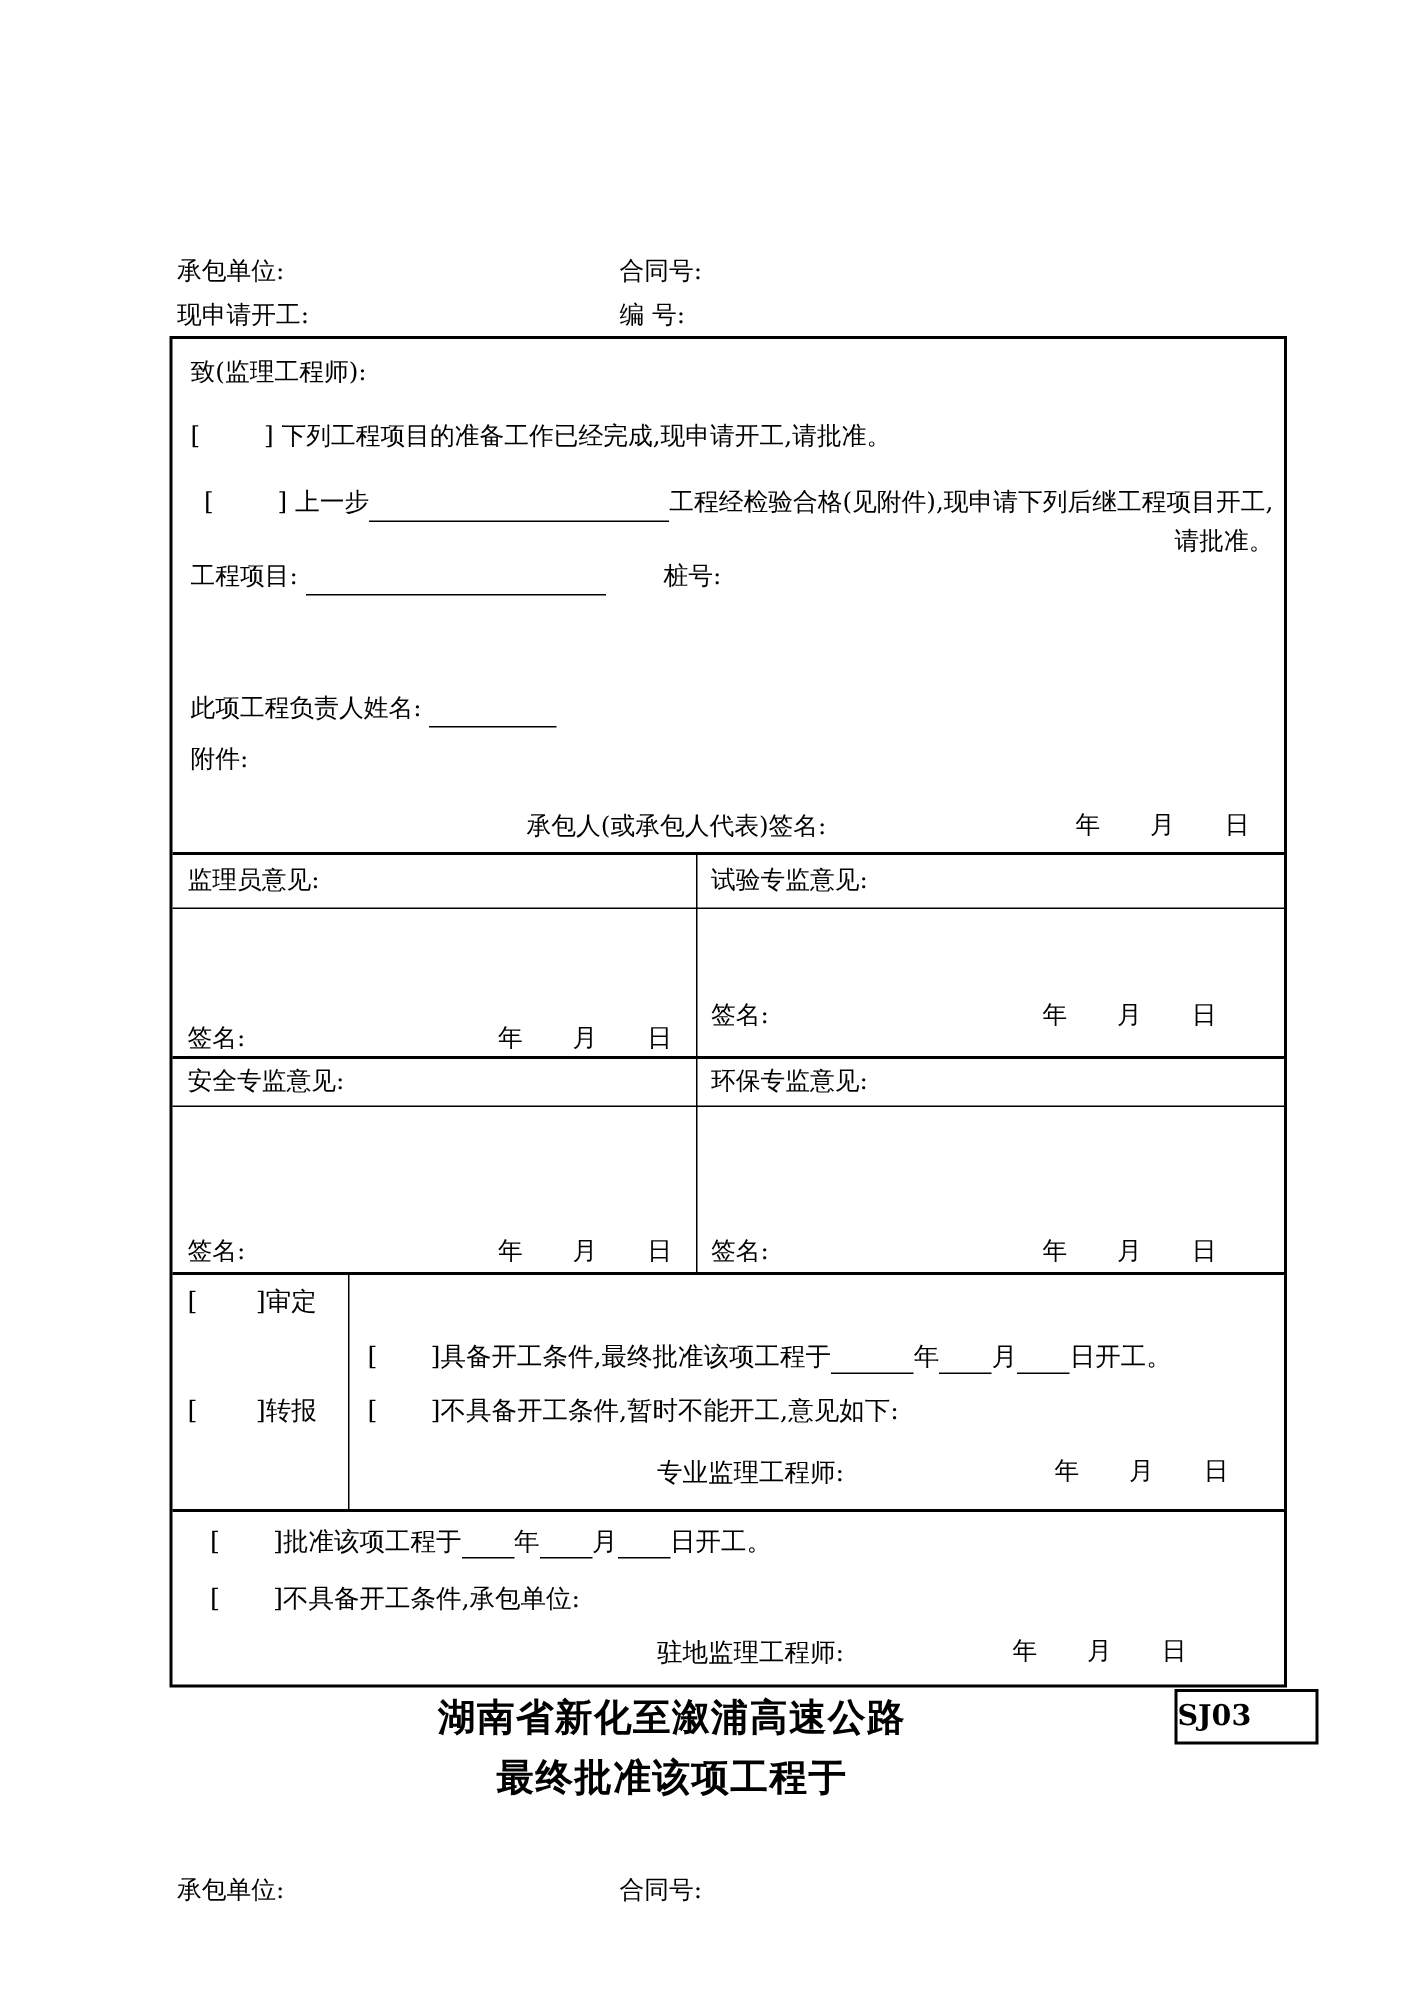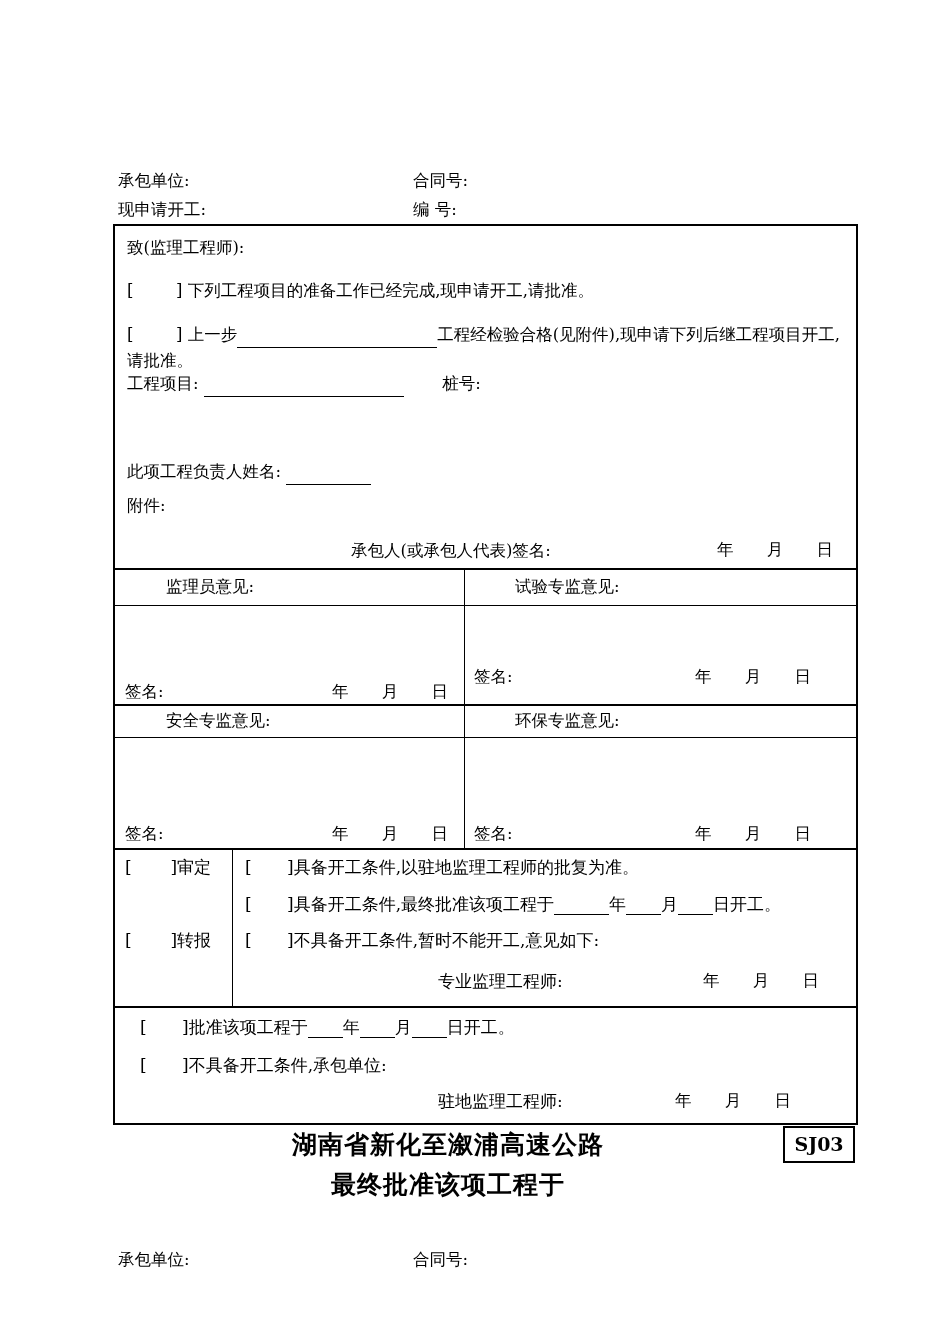--- a/index.html
+++ b/index.html
@@ -79,21 +79,21 @@
   .hline.thin { border-top-width: 1.1px; }
   .vline {
     position: absolute;
     top: 0;
     width: 0;
     border-left: 2.2px solid #000;
   }
   .vline.thin { border-left-width: 1.1px; }
 
   
-  .s1 { position: absolute; left: 0; top: 0; width: 100%; height: 342px; }
+  .s1 { position: absolute; left: 0; top: 0; width: 100%; height: 342px; text-align: right; }
   .txt {
     position: absolute;
     font-size: 16.5px;
     line-height: 24px;
     white-space: nowrap;
   }
   .txt.wrap { white-space: normal; }
   .ul {
     display: inline-block;
     border-bottom: 1.3px solid #000;
@@ -111,21 +111,20 @@
     font-size: 16.5px;
     white-space: nowrap;
     letter-spacing: 14px;
   }
 
   
   .op-label {
     position: absolute;
     font-size: 16.5px;
     white-space: nowrap;
-    margin-left: 41px;
   }
   .sig {
     position: absolute;
     font-size: 16.5px;
     white-space: nowrap;
   }
 
   
   .ap-opt {
     position: absolute;
@@ -144,27 +143,26 @@
     font-family: "DejaVu Serif", "Liberation Serif", serif;
     letter-spacing: 1px;
   }
   #bottom-title-1 { top: 1128px; text-align: center; }
   #bottom-title-2 { top: 1168px; }
 
   .sj-badge {
     position: absolute;
     left: 783px;
     top: 1126px;
-    width: 72px;
+    width: 96px;
     height: 37px;
     border: 2.4px solid #000;
     box-sizing: border-box;
     font-size: 19px;
     font-weight: bold;
-    text-align: center;
     line-height: 33px;
     font-family: "DejaVu Serif", "Liberation Serif", serif;
   }
 
   .bottom-meta {
     position: absolute;
     left: 118px;
     top: 1247px;
     width: 740px;
     font-size: 16.5px;
@@ -261,24 +259,20 @@
       <span>[</span>
       <span style="display:inline-block;width:28px;"></span>
       <span>]</span><span>审定</span>
     </div>
     <div class="ap-opt" style="left:10px; top:703px;">
       <span>[</span>
       <span style="display:inline-block;width:28px;"></span>
       <span>]</span><span>转报</span>
     </div>
 
-    <div class="ap-opt" style="left:130px; top:630px;">
-      <span>[</span>
-      <span style="display:inline-block;width:30px;"></span><span>]具备开工条件,以驻地监理工程师的批复为准。</span>
-    </div>
 
     <div class="ap-opt" style="left:130px; top:667px;">
       <span>[</span>
       <span style="display:inline-block;width:30px;"></span><span>]具备开工条件,最终批准该项工程于</span><span class="ul ul-55">&nbsp;</span><span>年</span><span class="ul ul-35">&nbsp;</span><span>月</span><span class="ul ul-35">&nbsp;</span><span>日开工。</span>
     </div>
 
     <div class="ap-opt" style="left:130px; top:703px;">
       <span>[</span>
       <span style="display:inline-block;width:30px;"></span><span>]不具备开工条件,暂时不能开工,意见如下:</span>
     </div>

